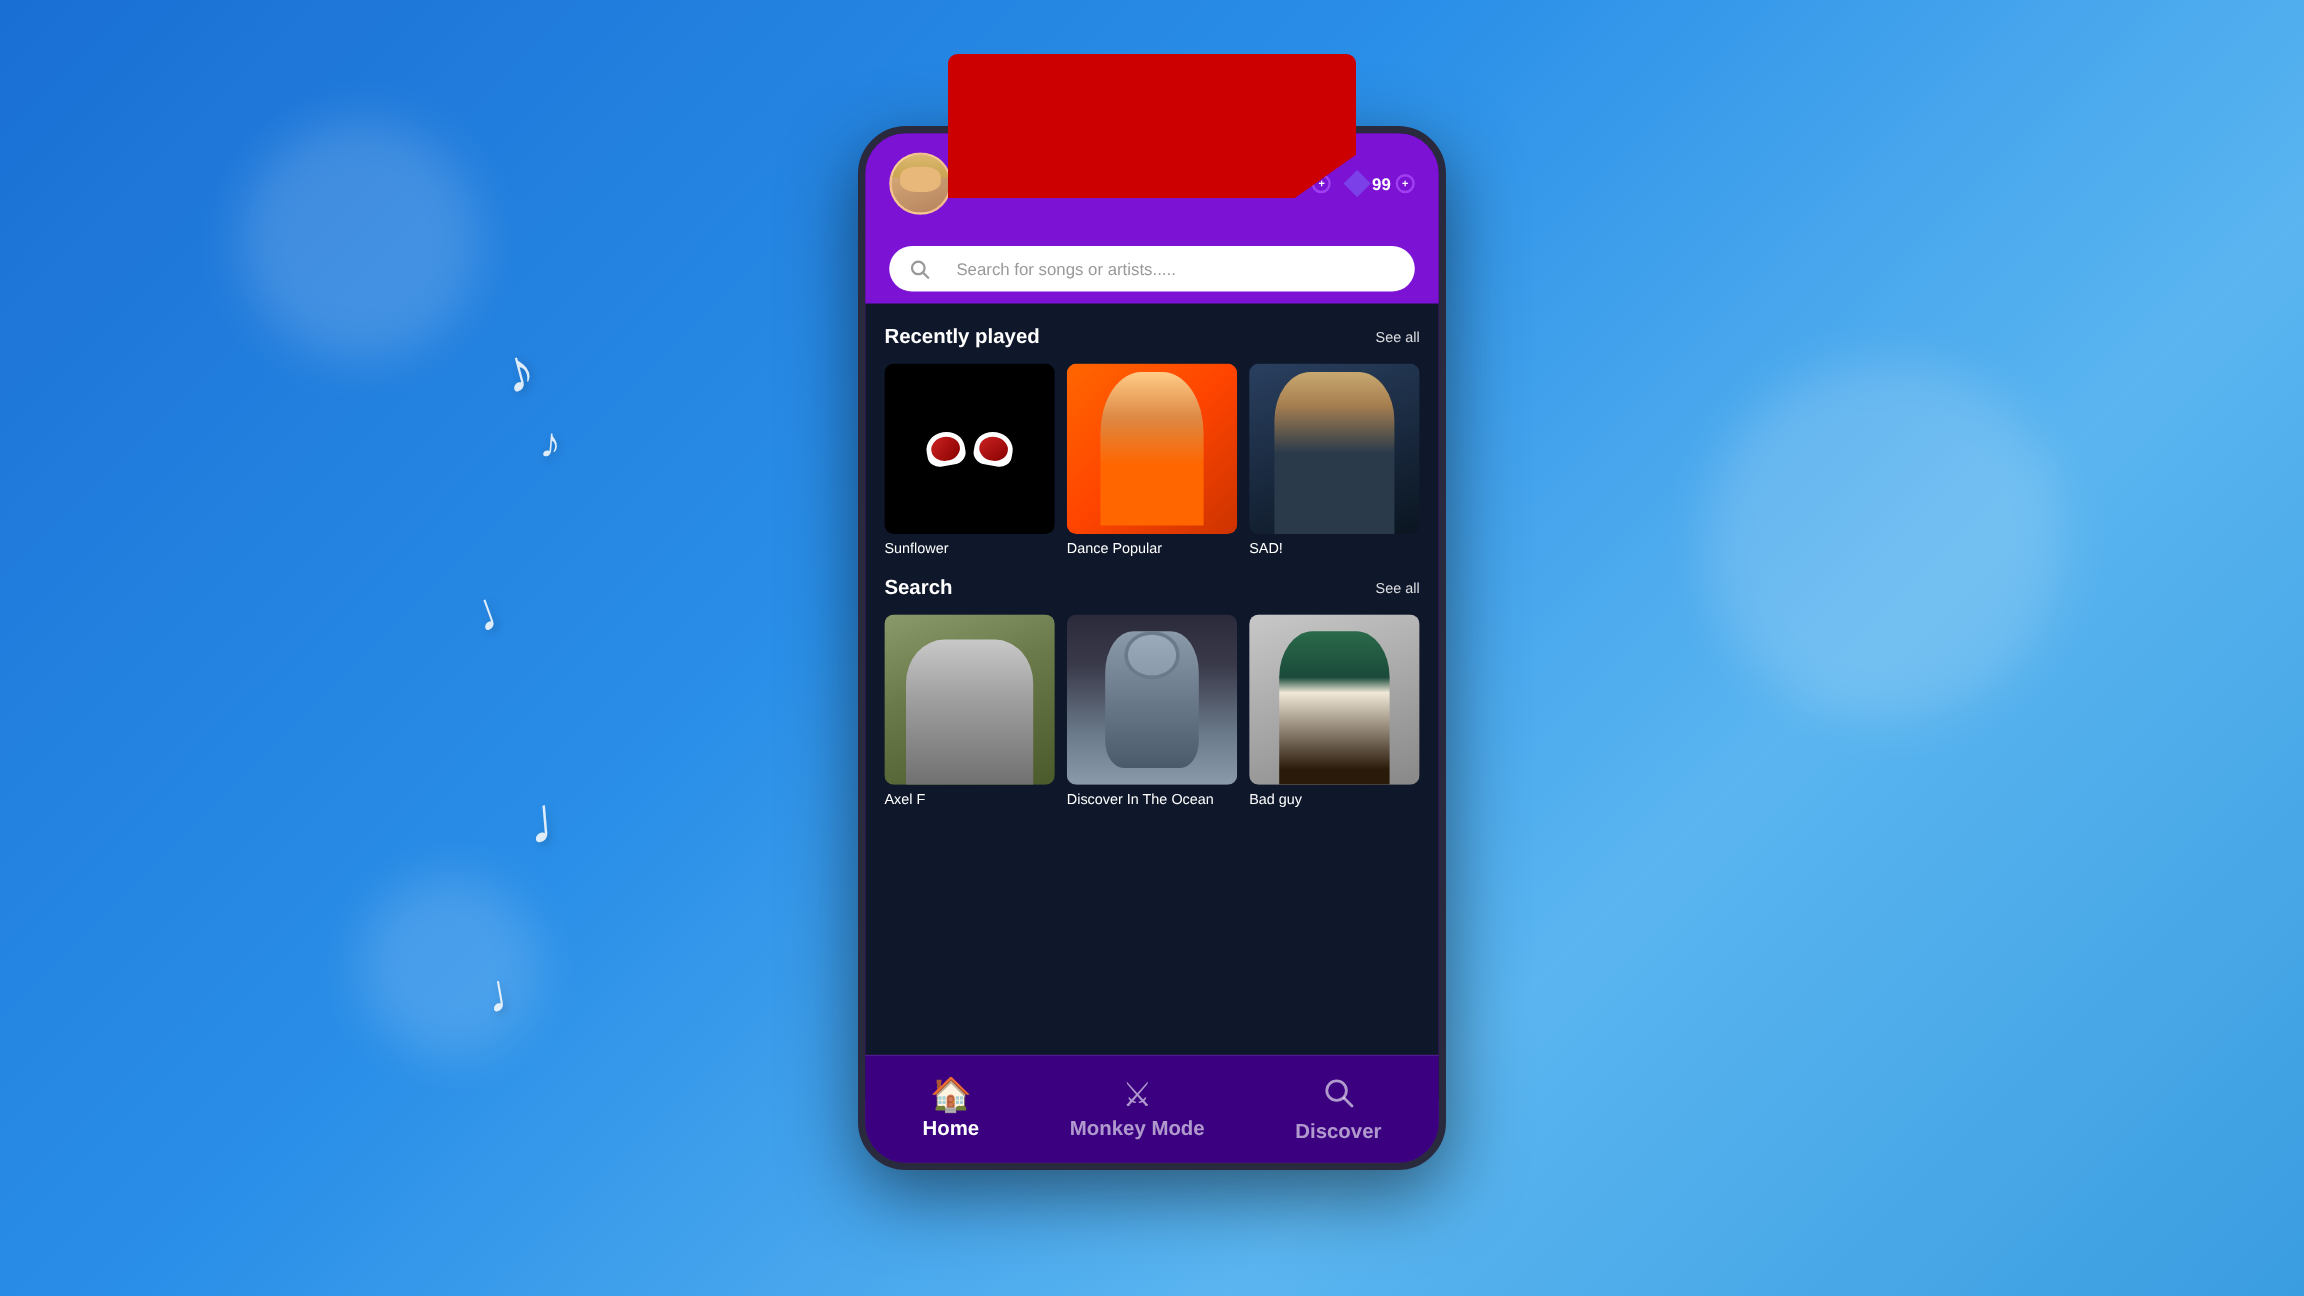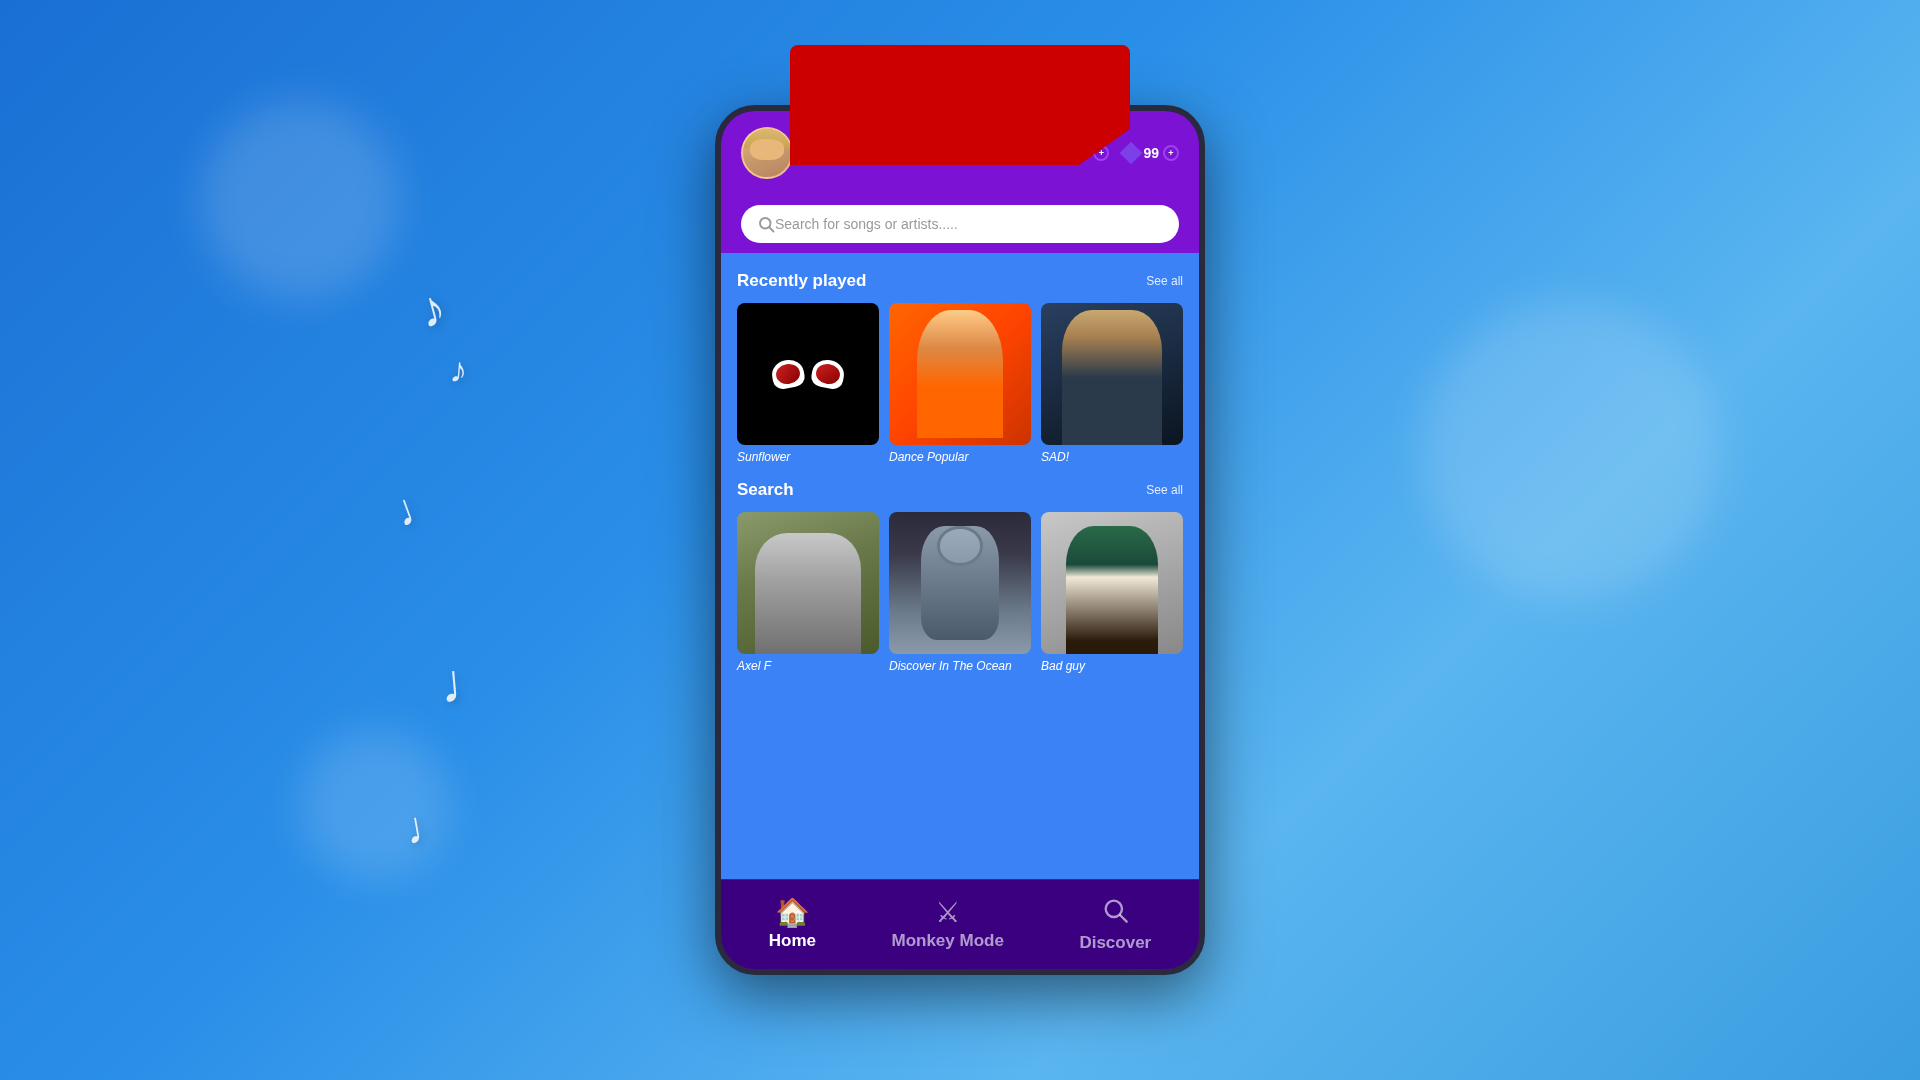--- a/index.html
+++ b/index.html
@@ -177,38 +177,38 @@
       padding: 10px 20px;
       background: #7b12d4;
     }
 
     .search-bar {
       display: flex;
       align-items: center;
       background: white;
       border-radius: 25px;
       padding: 10px 16px;
-      gap: 0;
+      gap: 22px;
     }
 
     .search-icon-svg {
       width: 18px;
       height: 18px;
       flex-shrink: 0;
     }
 
     .search-input-display {
       color: #999;
       font-size: 14px;
     }
 
     
     .content {
       padding: 10px 16px;
-      background: #3b82f6;
+      background: #0f172a;
       height: calc(100% - 195px);
       overflow-y: auto;
     }
 
     .section-header {
       display: flex;
       justify-content: space-between;
       align-items: center;
       margin-bottom: 12px;
       margin-top: 8px;
@@ -224,21 +224,20 @@
       color: white;
       font-size: 12px;
       opacity: 0.85;
       cursor: pointer;
     }
 
     .songs-grid {
       display: flex;
       gap: 10px;
       margin-bottom: 16px;
-      font-style: italic;
     }
 
     .song-card {
       flex: 1;
       cursor: pointer;
     }
 
     .song-thumbnail {
       width: 100%;
       aspect-ratio: 1;

